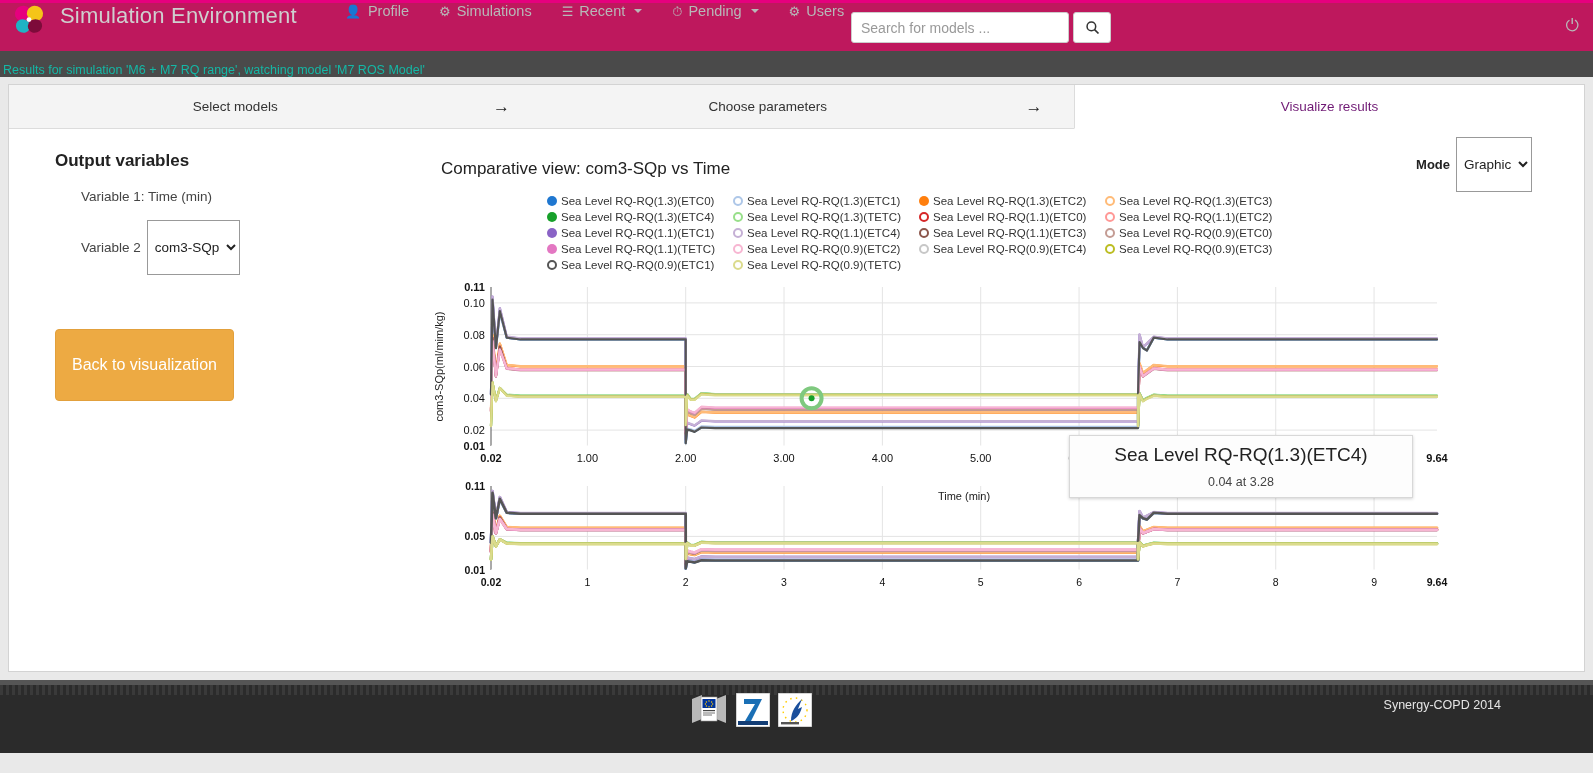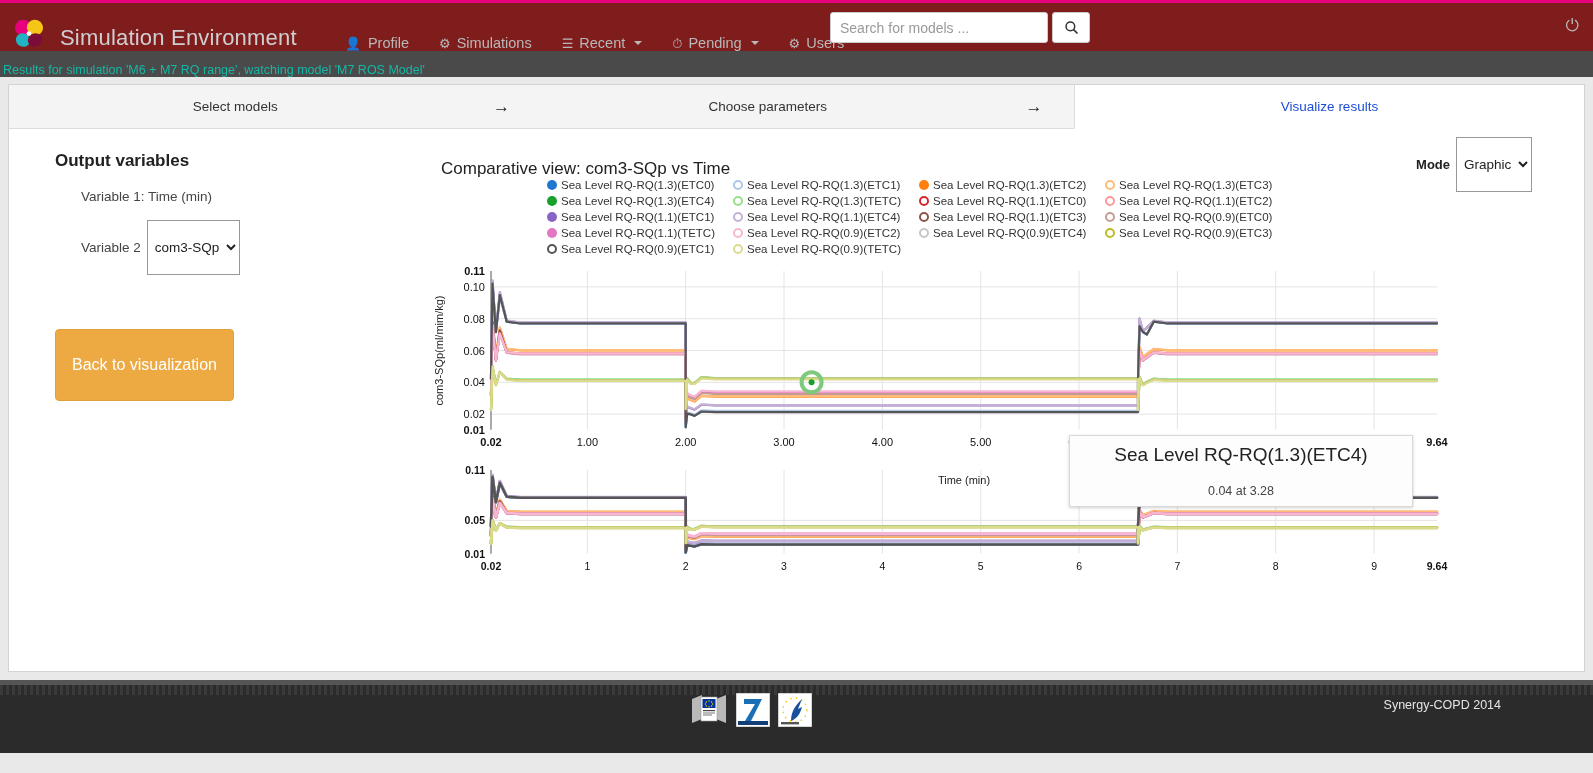--- a/index.html
+++ b/index.html
@@ -11,43 +11,43 @@
     font-family: "Liberation Sans", sans-serif;
     font-size: 13px;
     color: #333;
   }
 
   
   #accent-bar { height: 3px; background: #e6007e; width: 100%; }
 
   
   #navbar {
-    height: 48px; background: #7f1d1d;
-    display: flex; align-items: flex-end;
+    height: 48px; background: #be185d;
+    display: flex; align-items: flex-start;
     position: relative;
   }
   #logo-wrap { width: 46px; margin-left: 6px; display:flex; align-items:center; justify-content:center; }
   .logo-svg { display:block; }
   #brand-title {
     color: #cfcfcf; font-size: 22px; margin-left: 8px;
     letter-spacing: .2px; white-space: nowrap;
   }
   #nav-links { display: flex; align-items: center; margin-left: 34px; }
   .nav-link {
     color: #b8b8b8; font-size: 14.5px; padding: 0 15px;
     display: flex; align-items: center; gap: 6px; cursor: pointer;
     white-space: nowrap; text-decoration: none;
   }
   .caret {
     width: 0; height: 0; border-left: 4px solid transparent;
     border-right: 4px solid transparent; border-top: 4px solid #b8b8b8;
     margin-left: 3px; display:inline-block;
   }
   .nav-ic { font-size: 13px; line-height: 1; display:inline-block; }
-  #search-area { position: absolute; left: 830px; top: 9px; display: flex; gap: 4px; }
+  #search-area { position: absolute; left: 851px; top: 9px; display: flex; gap: 4px; }
   #search-input {
     width: 218px; height: 31px; border: 1px solid #ccc; border-radius: 3px;
     padding: 0 9px; font-size: 14px; font-family: "Liberation Sans", sans-serif;
     color: #555; background: #fff; outline: none;
   }
   #search-input::placeholder { color: #999; }
   #search-btn {
     width: 38px; height: 31px; background: #fff; border: 1px solid #ccc;
     border-radius: 3px; cursor: pointer; display:flex; align-items:center;
     justify-content:center; padding: 0;
@@ -76,21 +76,21 @@
   #steps {
     display: flex; height: 44px; border-bottom: 1px solid #dcdcdc;
     background: #f4f4f4;
   }
   .step {
     flex: 1; display:flex; align-items:center; justify-content:center;
     font-size: 13.5px; color: #333; cursor: pointer;
   }
   .step.arrow { flex: 0 0 80px; font-size: 17px; color:#222; font-weight:bold; }
   .step.active {
-    background: #ffffff; color: #1d4ed8;
+    background: #ffffff; color: #701a75;
     border-left: 1px solid #dcdcdc; flex: 0 0 510px;
     border-bottom: 1px solid #fff; margin-bottom:-1px;
   }
 
   
   #content { display: flex; height: calc(100% - 44px); position: relative; }
   #left-col { width: 410px; padding: 22px 0 0 46px; }
   #out-vars-title { font-size: 17px; font-weight: bold; color: #222; margin: 0 0 18px 0; }
   .var-row { margin-left: 26px; margin-bottom: 16px; font-size: 13.5px; color: #444;
              display:flex; align-items:center; gap: 6px; }
@@ -108,21 +108,21 @@
   #right-col { flex: 1; padding: 16px 50px 0 10px; position: relative; }
   #mode-row {
     position: absolute; right: 52px; top: 8px;
     font-size: 13px; display:flex; align-items:center; gap: 6px;
   }
   #mode-label { font-weight: bold; color:#222; }
   #chart-title { font-size: 17px; font-weight: normal; color: #222; margin: 14px 0 0 12px; }
 
   
   #legend {
-    margin-left: 118px;
+    margin-top: 16px; margin-left: 118px;
     display: grid; grid-template-columns: repeat(4, 182px);
     row-gap: 4px; column-gap: 4px;
     font-size: 11.5px; color: #333;
   }
   .leg-item { display: flex; align-items: center; gap: 4px; white-space: nowrap; cursor: pointer; }
   .leg-dot {
     width: 10px; height: 10px; border-radius: 50%;
     border: 2px solid #888; flex: 0 0 auto; background: transparent;
   }
   .leg-dot.filled { border: none; }
@@ -133,21 +133,21 @@
   svg.plot { display: block; }
 
   
   #tooltip {
     position: absolute; left: 650px; top: 306px;
     width: 344px; background: #fdfdfd;
     border: 1px solid #d8d8d8; box-shadow: 0 1px 3px rgba(0,0,0,.18);
     padding: 8px 10px 8px 10px; text-align: center; z-index: 30;
   }
   #tooltip-title { font-size: 19px; color: #222; line-height: 1.15; }
-  #tooltip-value { font-size: 12.5px; color: #444; margin-top: 18px; }
+  #tooltip-value { font-size: 12.5px; color: #444; margin-top: 9px; }
 
   
   #footer-spacer { height: 8px; }
   #footer {
     height: 73px; background: #2b2b2b; position: relative;
     border-top: 5px solid #555;
     background-image: repeating-linear-gradient(90deg,#3a3a3a 0 3px,#2b2b2b 3px 6px);
     background-size: 100% 10px; background-repeat: no-repeat;
     background-position: 0 0;
   }

